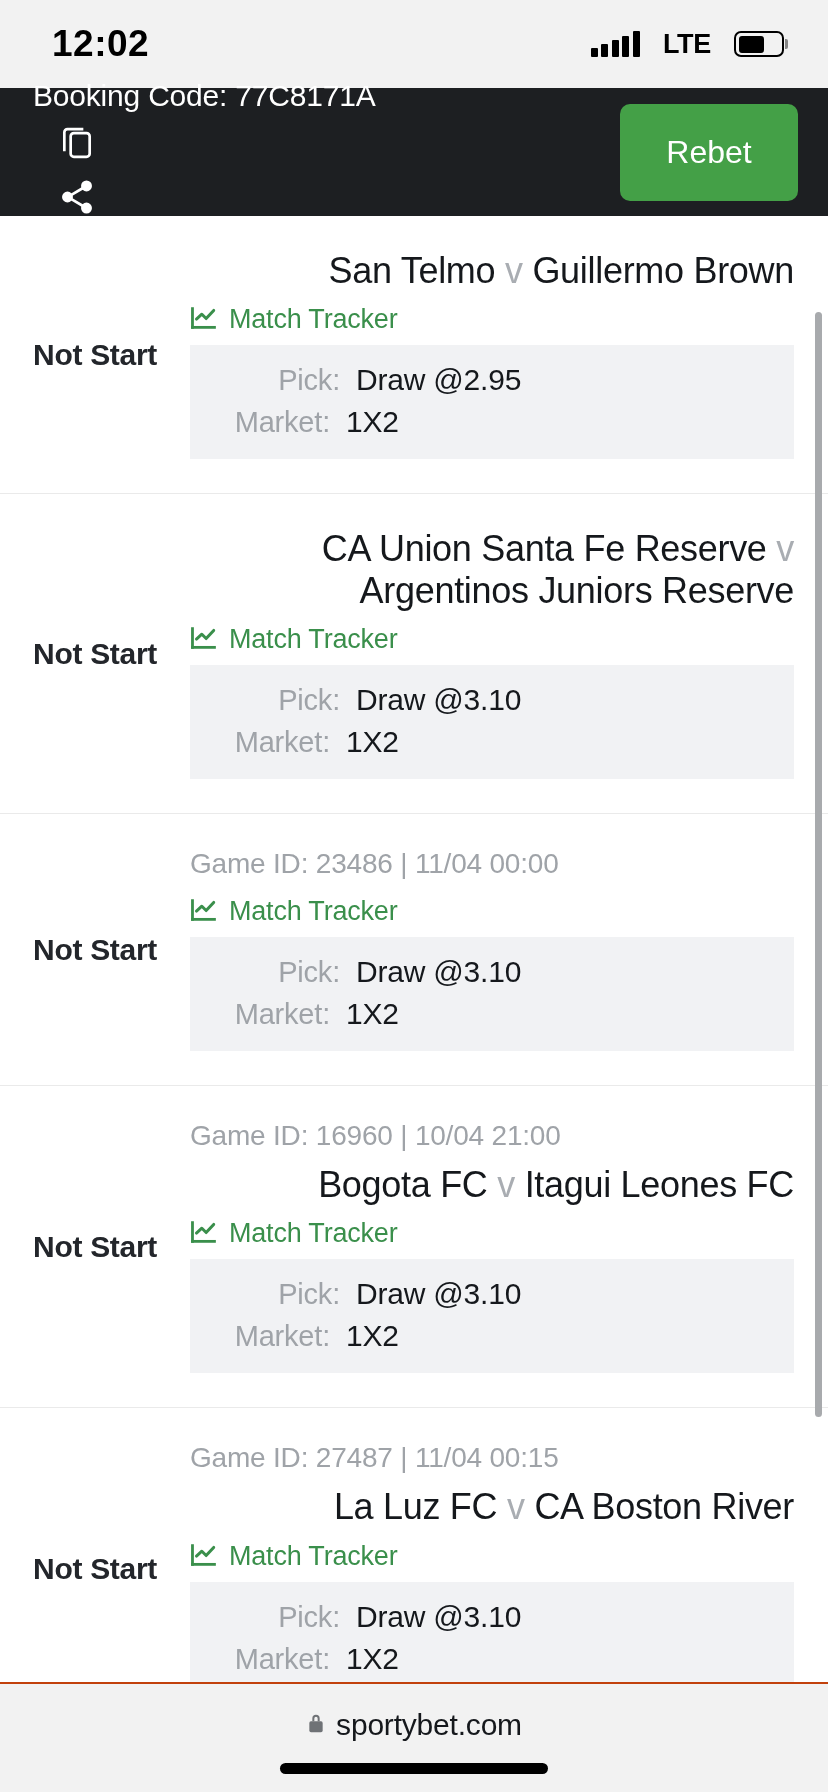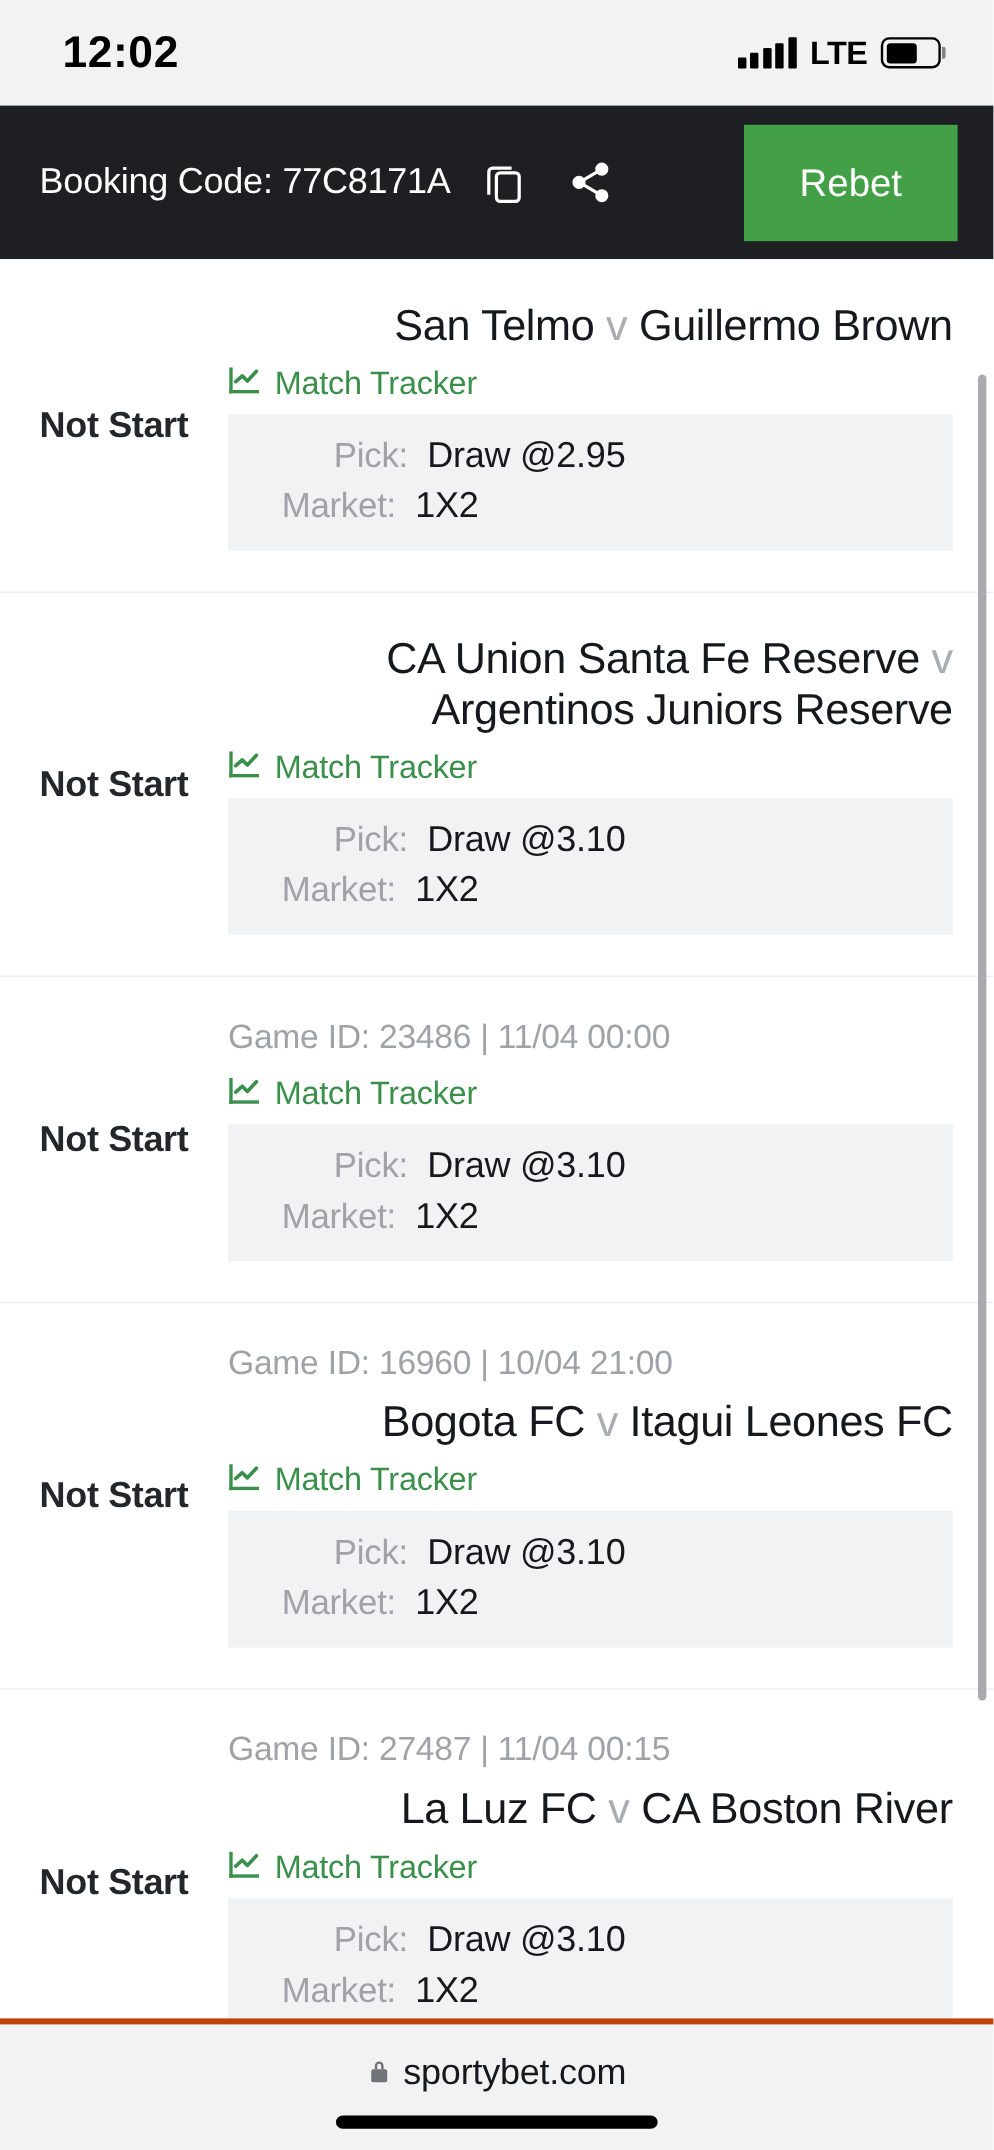--- a/index.html
+++ b/index.html
@@ -33,21 +33,21 @@
   }
   .status-time {
     font-size: 37px;
     font-weight: 700;
     color: #000000;
     letter-spacing: 0.5px;
   }
   .status-right {
     display: flex;
     align-items: center;
-    gap: 11px;
+    gap: 23px;
   }
   .signal {
     display: flex;
     align-items: flex-end;
     gap: 3.5px;
     height: 26px;
   }
   .signal i {
     display: block;
     width: 7px;
@@ -96,21 +96,21 @@
     background: #1d1f22;
     height: 128px;
     display: flex;
     align-items: center;
     justify-content: space-between;
     padding: 0 30px 0 33px;
     flex: 0 0 auto;
   }
   .booking-left {
     display: flex;
-    align-items: center;
+    flex-direction: column;
   }
   .booking-code {
     color: #ffffff;
     font-size: 30px;
     letter-spacing: -0.2px;
     white-space: nowrap;
   }
   .icon-btn {
     display: inline-flex;
     align-items: center;
@@ -120,21 +120,21 @@
     margin-left: 16px;
     cursor: pointer;
   }
   .icon-btn:first-of-type { margin-left: 24px; }
   .rebet-btn {
     background: #41a council;
     background: #44a047;
     color: #ffffff;
     font-size: 32px;
     border: none;
-    border-radius: 0;
+    border-radius: 10px;
     width: 178px;
     height: 97px;
     cursor: pointer;
     font-family: "Liberation Sans", sans-serif;
   }
 
   
   .list {
     flex: 1 1 auto;
     background: #ffffff;
@@ -234,21 +234,21 @@
     left: 0;
     bottom: 0;
     width: 828px;
     height: 110px;
     background: #f2f2f2;
     display: flex;
     flex-direction: column;
     align-items: center;
     justify-content: flex-start;
     padding-top: 24px;
-    border-top: 5px solid #c2410c;
+    border-top: 2px solid #c2410c;
   }
   .url-row {
     display: flex;
     align-items: center;
     gap: 10px;
   }
   .url-text {
     font-size: 30px;
     color: #15181c;
     letter-spacing: -0.2px;

